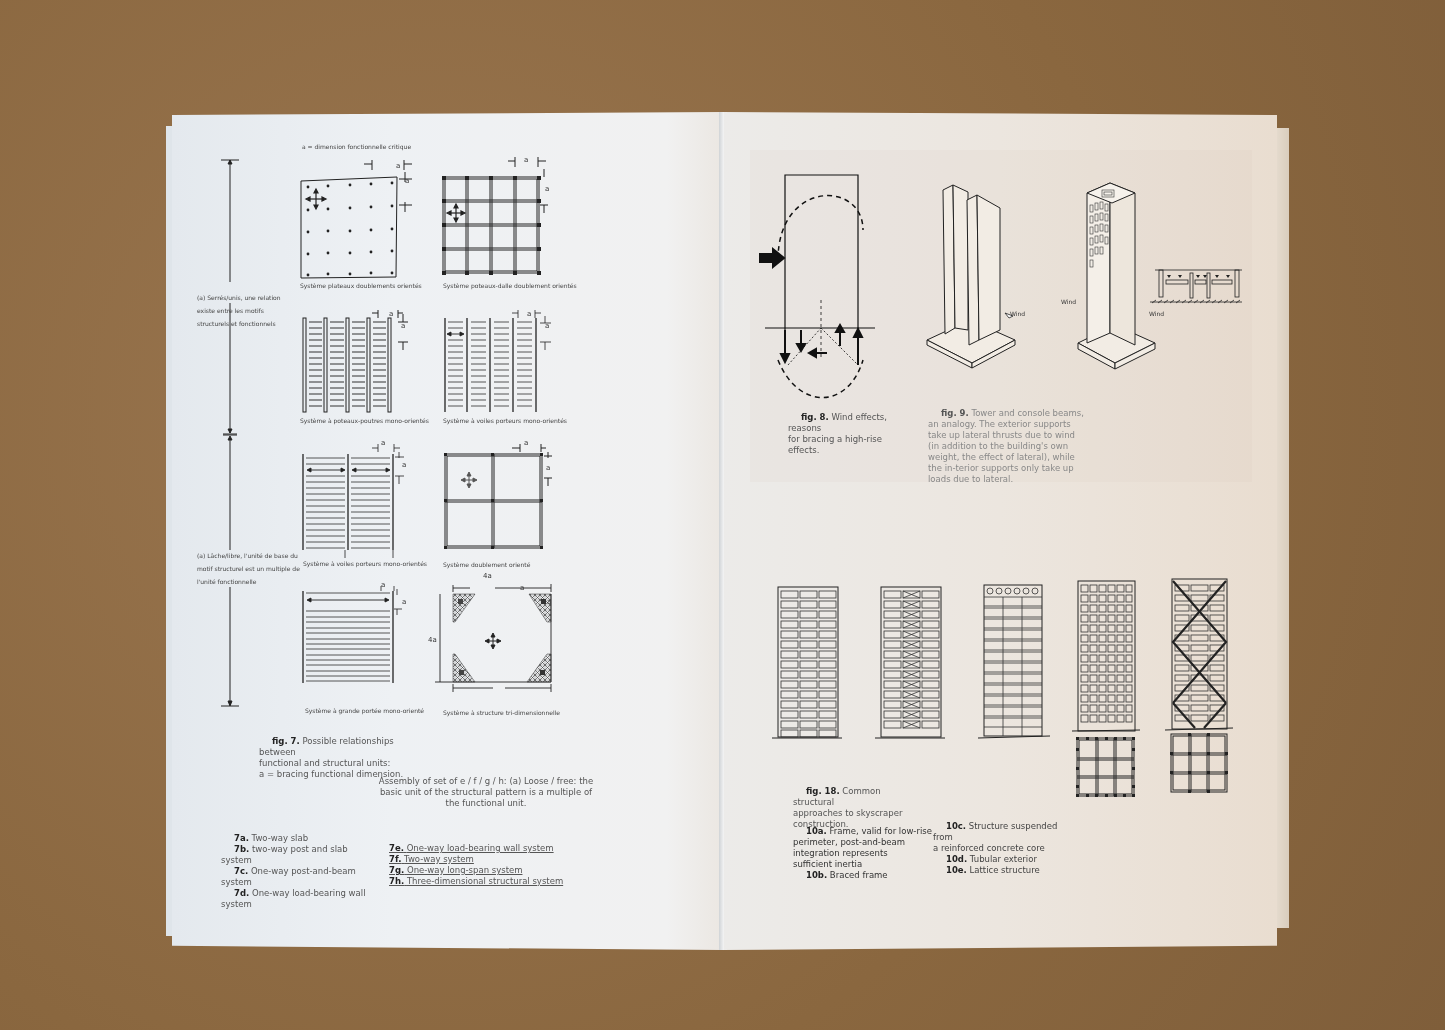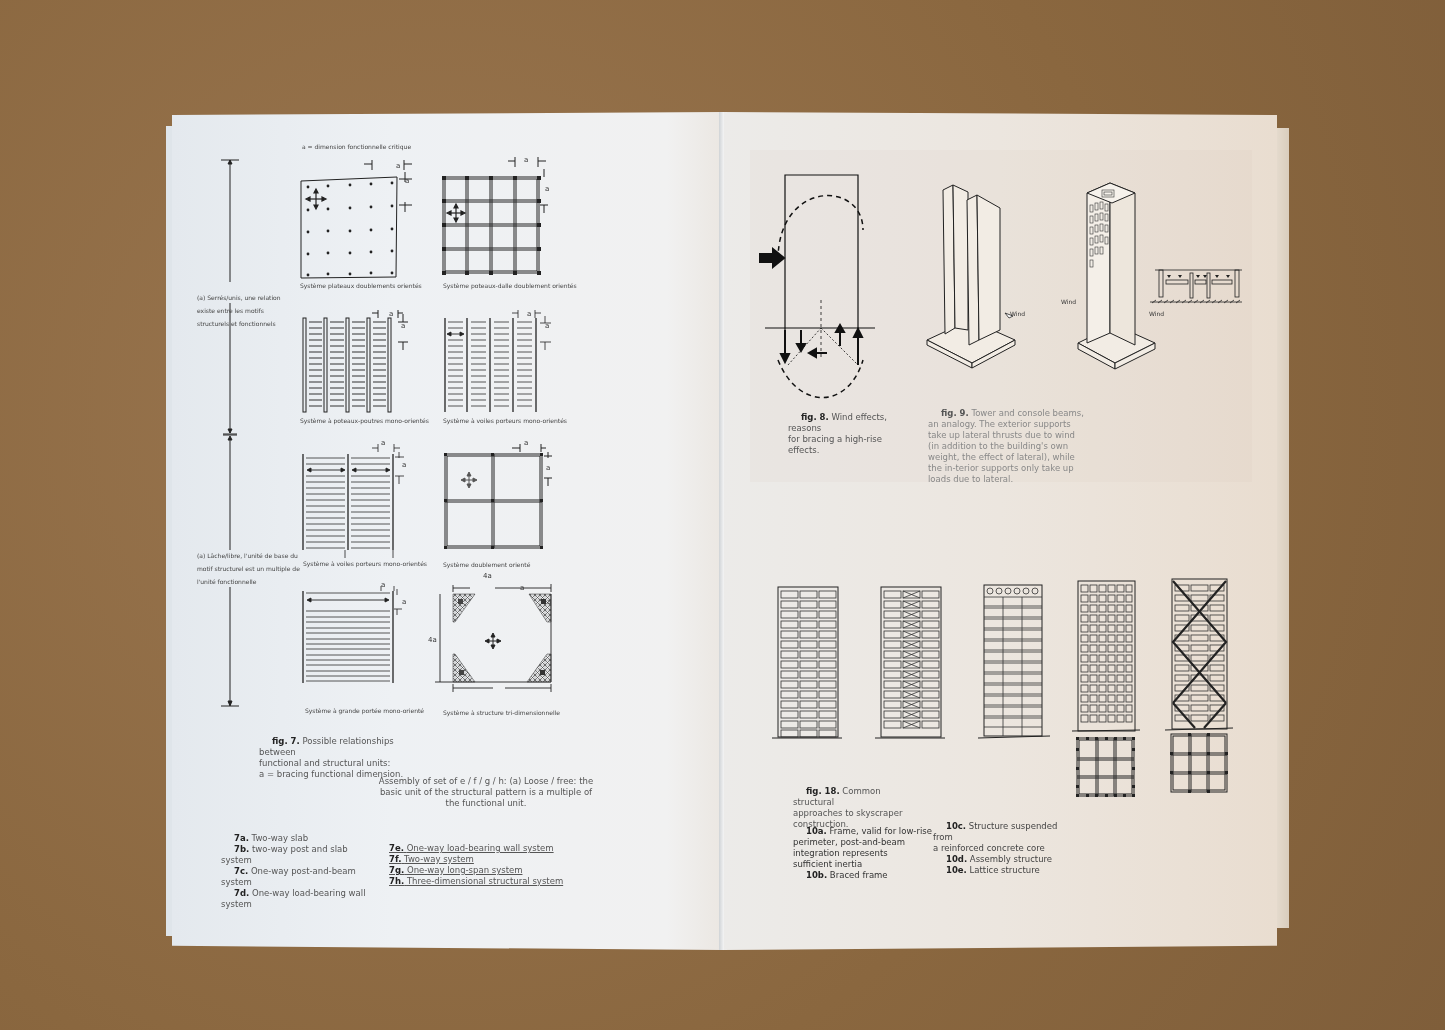--- a/index.html
+++ b/index.html
@@ -1036,16 +1036,16 @@
   <div class="t cap" style="left:793px;top:826px;width:140px;color:#333;">
     <div><b>10a.</b> <span>Frame, valid for low-rise</span></div>
     <div>perimeter, post-and-beam</div>
     <div>integration represents</div>
     <div>sufficient inertia</div>
     <div><b>10b.</b> <span>Braced frame</span></div>
   </div>
   <div class="t cap" style="left:933px;top:821px;width:140px;color:#444;">
     <div><b>10c.</b> <span>Structure suspended from</span></div>
     <div>a reinforced concrete core</div>
-    <div><b>10d.</b> <span>Assembly structure</span></div>
+    <div><b>10d.</b> <span>Tubular exterior</span></div>
     <div><b>10e.</b> <span>Lattice structure</span></div>
   </div>
 </div>
 
 </body></html>

